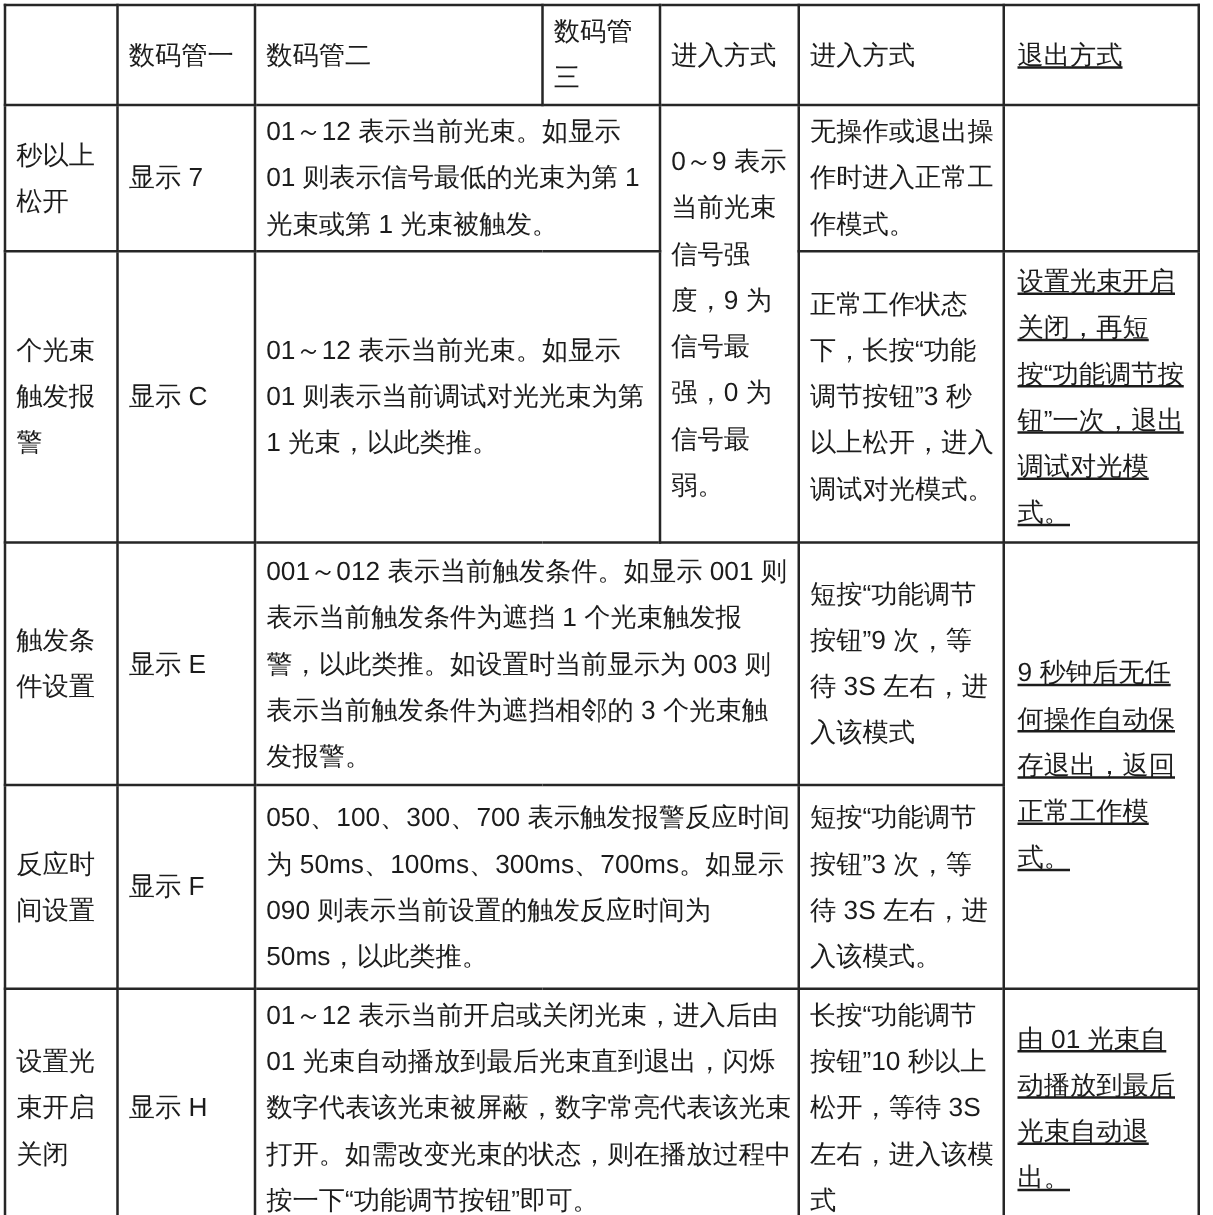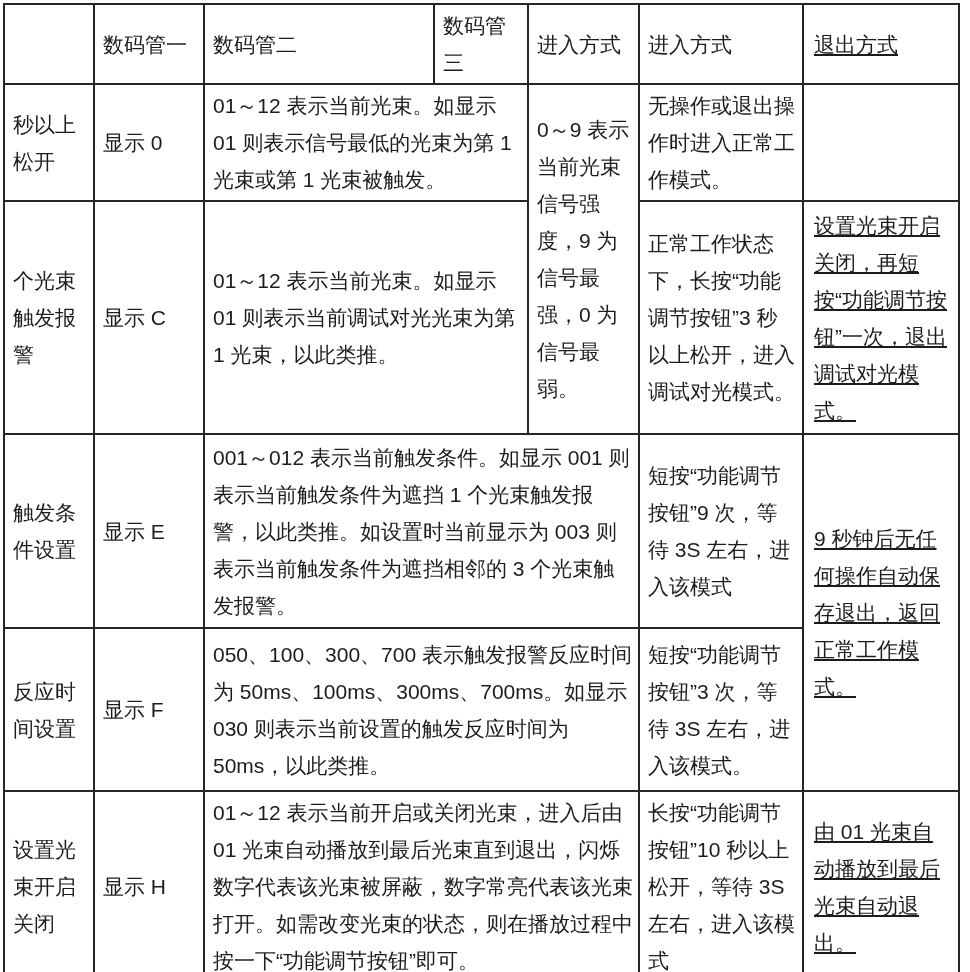--- a/index.html
+++ b/index.html
@@ -66,21 +66,21 @@
         <th>数码管二</th>
         <th>数码管三</th>
         <th>进入方式</th>
         <th class="col-enter">进入方式</th>
         <th class="col-exit">退出方式</th>
       </tr>
     </thead>
     <tbody>
       <tr class="r1">
         <td>秒以上松开</td>
-        <td>显示 0</td>
+        <td>显示 7</td>
         <td colspan="2">01～12 表示当前光束。如显示 01 则表示信号最低的光束为第 1 光束或第 1 光束被触发。</td>
         <td rowspan="2">0～9 表示当前光束信号强度，9 为信号最强，0 为信号最弱。</td>
         <td class="col-enter">无操作或退出操作时进入正常工作模式。</td>
         <td class="col-exit"></td>
       </tr>
       <tr class="r2">
         <td>个光束触发报警</td>
         <td>显示 C</td>
         <td colspan="2">01～12 表示当前光束。如显示 01 则表示当前调试对光光束为第 1 光束，以此类推。</td>
         <td class="col-enter">正常工作状态下，长按“功能调节按钮”3 秒以上松开，进入调试对光模式。</td>
@@ -89,21 +89,21 @@
       <tr class="r3">
         <td>触发条件设置</td>
         <td>显示 E</td>
         <td colspan="3">001～012 表示当前触发条件。如显示 001 则表示当前触发条件为遮挡 1 个光束触发报警，以此类推。如设置时当前显示为 003 则表示当前触发条件为遮挡相邻的 3 个光束触发报警。</td>
         <td class="col-enter">短按“功能调节按钮”9 次，等待 3S 左右，进入该模式</td>
         <td class="col-exit" rowspan="2">9 秒钟后无任何操作自动保存退出，返回正常工作模式。</td>
       </tr>
       <tr class="r4">
         <td>反应时间设置</td>
         <td>显示 F</td>
-        <td colspan="3">050、100、300、700 表示触发报警反应时间为 50ms、100ms、300ms、700ms。如显示 030 则表示当前设置的触发反应时间为 50ms，以此类推。</td>
+        <td colspan="3">050、100、300、700 表示触发报警反应时间为 50ms、100ms、300ms、700ms。如显示 090 则表示当前设置的触发反应时间为 50ms，以此类推。</td>
         <td class="col-enter">短按“功能调节按钮”3 次，等待 3S 左右，进入该模式。</td>
       </tr>
       <tr class="r5">
         <td>设置光束开启关闭</td>
         <td>显示 H</td>
         <td colspan="3">01～12 表示当前开启或关闭光束，进入后由 01 光束自动播放到最后光束直到退出，闪烁数字代表该光束被屏蔽，数字常亮代表该光束打开。如需改变光束的状态，则在播放过程中按一下“功能调节按钮”即可。</td>
         <td class="col-enter">长按“功能调节按钮”10 秒以上松开，等待 3S 左右，进入该模式</td>
         <td class="col-exit">由 01 光束自动播放到最后光束自动退出。</td>
       </tr>
     </tbody>

